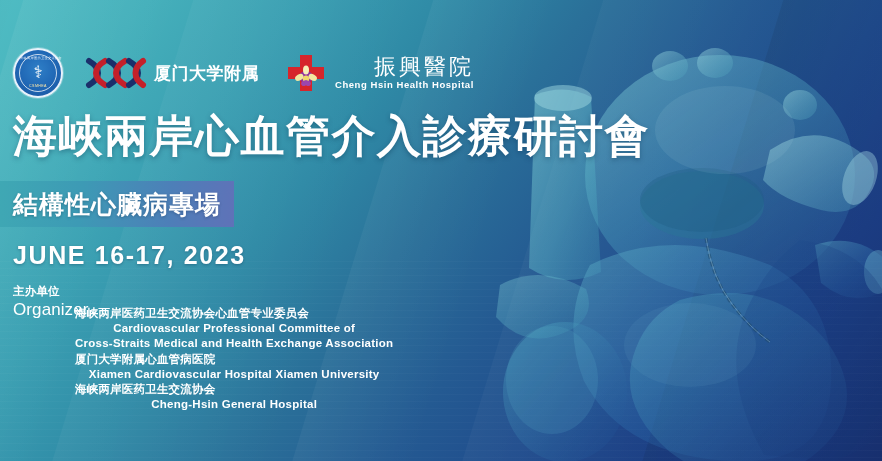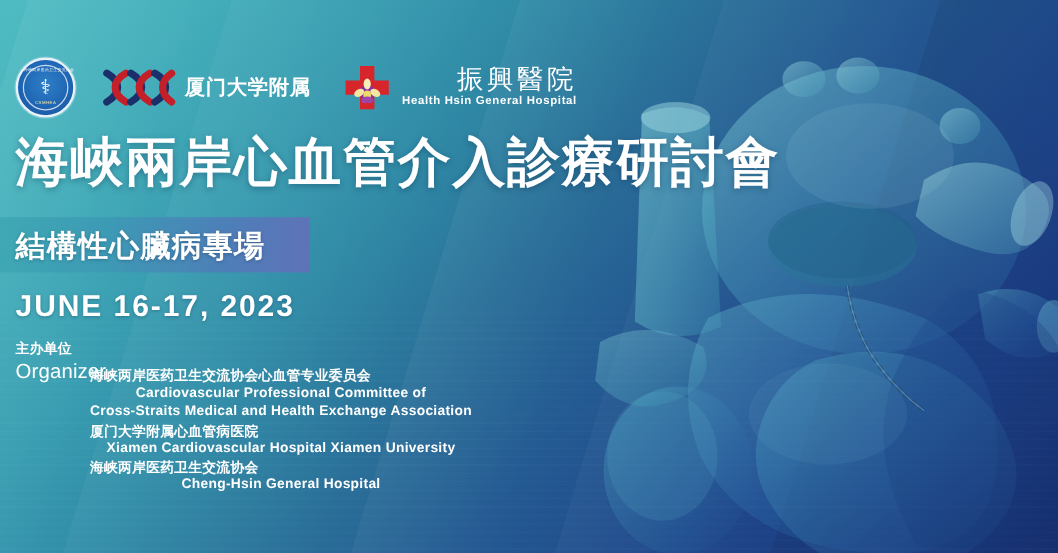--- a/index.html
+++ b/index.html
@@ -170,21 +170,21 @@
     text-shadow: 0 2px 5px rgba(0,40,70,0.35);
     white-space: nowrap;
   }
 
   
   .subtitle-band {
     position: absolute;
     left: 0;
     top: 181px;
     height: 46px;
-    width: 258px;
+    width: 234px;
     background: linear-gradient(97deg, #3fa8b4 0%, #3d9ab5 35%, #4d7fb8 72%, #5f72b8 100%);
     display: flex;
     align-items: center;
     padding-left: 13px;
   }
   .subtitle-text {
     font-family: "DejaVu Sans", "Liberation Sans", sans-serif;
     font-size: 25px;
     font-weight: bold;
     color: #ffffff;
@@ -366,21 +366,21 @@
           <ellipse cx="-6" cy="-3" rx="4.5" ry="3" fill="#f2e6a0" transform="rotate(-30)"></ellipse>
           <ellipse cx="6" cy="-3" rx="4.5" ry="3" fill="#f2e6a0" transform="rotate(30)"></ellipse>
           <ellipse cx="0" cy="-7" rx="3" ry="4.5" fill="#f6efb8"></ellipse>
           <ellipse cx="0" cy="2" rx="3.2" ry="3.6" fill="#f0d96a"></ellipse>
           <ellipse cx="-4" cy="5" rx="3.4" ry="2.6" fill="#9c46ad" transform="rotate(-25)"></ellipse>
           <ellipse cx="4" cy="5" rx="3.4" ry="2.6" fill="#9c46ad" transform="rotate(25)"></ellipse>
         </g>
       </svg>
       <div class="ch-text">
         <div class="ch-cn">振興醫院</div>
-        <div class="ch-en">Health Hsin General Hospital</div>
+        <div class="ch-en">Cheng Hsin Health Hospital</div>
       </div>
     </div>
 
   </div>
 
   <div class="main-title">海峽兩岸心血管介入診療研討會</div>
 
   <div class="subtitle-band">
     <span class="subtitle-text">結構性心臟病專場</span>
   </div>

